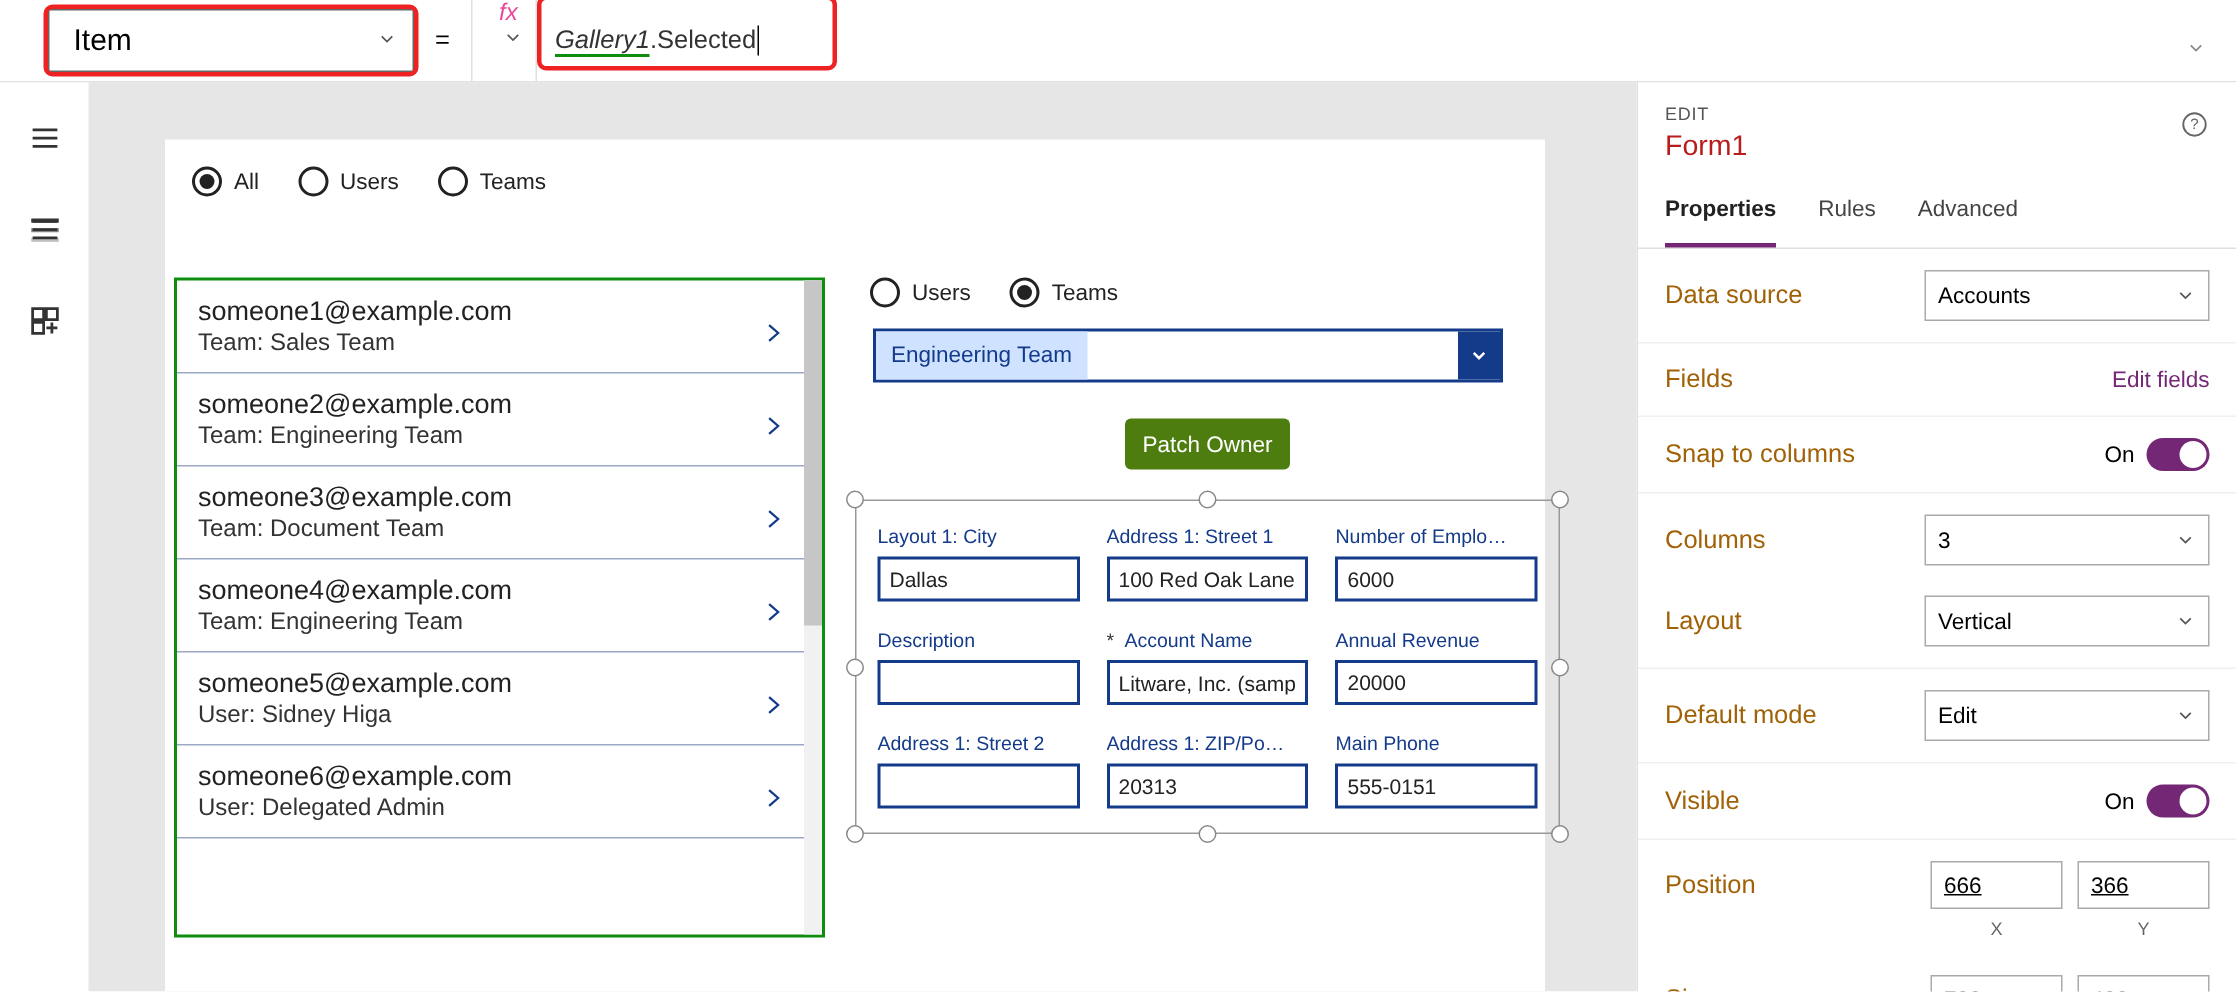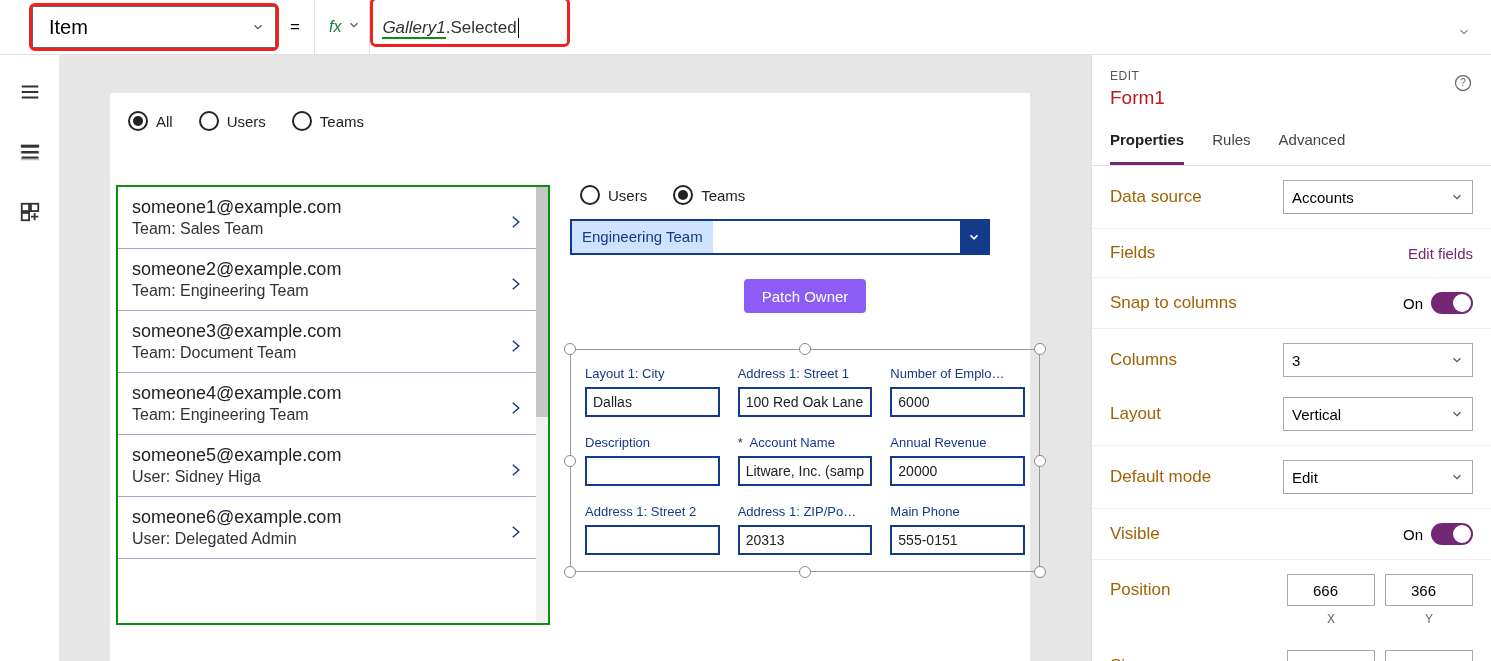--- a/index.html
+++ b/index.html
@@ -6,21 +6,21 @@
   body { background: #fff; width: 1491px; height: 661px; overflow: hidden; position: relative; }
 
   
   .formula-bar { height: 55px; display: flex; align-items: stretch; border-bottom: 1px solid #e0e0e0; }
   .prop-selector {
     width: 244px; margin: 6px 0 6px 32px; border: 1px solid #666; display: flex; align-items: center;
     padding: 0 10px 0 16px; font-size: 20px; position: relative; justify-content: space-between;
   }
   .red-hl1 { position:absolute; border:3px solid #e22; border-radius:6px; top:-4px; left:-4px; right:-4px; bottom:-4px; pointer-events:none; }
   .equals { display:flex; align-items:center; padding:0 14px; font-size:17px; }
-  .fx-box { display:flex; align-items:center; padding:0 8px 0 14px; font-size:16px; border-left:1px solid #e0e0e0; color:#15803d; font-style:italic;}
+  .fx-box { display:flex; align-items:center; padding:0 8px 0 14px; font-size:16px; border-left:1px solid #e0e0e0; color:#ec4899; font-style:italic;flex-direction:column;}
   .fx-dd-chev { margin-left:6px; }
   .formula-input-wrap { flex:1; position:relative; display:flex; align-items:center; border-left:1px solid #e0e0e0; padding-left:12px; }
   .formula-text { font-family: Consolas, monospace; font-size:17px; }
   .formula-text .tok1{ font-style:italic; color:#333; border-bottom:2px solid #0f8d0f; }
   .formula-text .tok2{ color:#333; }
   .formula-cursor { display:inline-block; width:1px; height:20px; background:#000; vertical-align:middle; margin-left:1px; }
   .red-hl2 { position:absolute; border:3px solid #e22; border-radius:6px; top:-3px; left:0; width:200px; height:50px; pointer-events:none; }
   .fbar-expand { position:absolute; right:20px; top:25px; }
 
   
@@ -42,24 +42,24 @@
   .gallery-list { flex:1; overflow:hidden;border-radius:13px; }
   .g-item { border-bottom:1px solid #9aa8c6; padding:10px 40px 10px 14px; position:relative; }
   .g-item .gt { font-size:18px; color:#222; }
   .g-item .gs { font-size:16px; color:#333; margin-top:2px; }
   .g-item .chev { position:absolute; right:12px; top:22px; }
   .g-scroll { width:12px; background:#f1f1f1; position:relative; }
   .g-thumb { position:absolute; left:0; right:0; top:0; height:230px; background:#c6c6c6; }
 
   
   .form-part { position:absolute; left:460px; top:92px; width:470px; }
-  .combo { width:420px; height:36px; border:2px solid #143a8a; display:flex; align-items:center; justify-content:space-between; margin-left:0;}
+  .combo { width:420px; height:36px; border:2px solid #143a8a; display:flex; align-items:center; justify-content:space-between; margin-left:12px;}
   .combo-text { padding:0 10px; font-size:15px; color:#143a8a; background:#cfe2ff; line-height:32px; height:32px;}
   .combo-chev { width:28px; height:100%; background:#143a8a; display:flex; align-items:center; justify-content:center; }
-  .patch-btn { display:block; margin:24px auto 36px; width:122px; height:34px; background:#8b5cf6; color:#fff; font-size:15px; border:none; border-radius:4px; }
+  .patch-btn { display:block; margin:24px auto 20px; width:110px; height:34px; background:#4d7c0f; color:#fff; font-size:15px; border:none; border-radius:4px; }
   .form-grid-sel { position:relative; border:1px solid #999; width:470px; padding:16px 14px; }
   .sel-handle{position:absolute;width:12px;height:12px;border:1px solid #888;background:#fff;border-radius:50%;}
   .sh-t{top:-7px;left:50%;margin-left:-6px;}
   .sh-b{bottom:-7px;left:50%;margin-left:-6px;}
   .sh-l{left:-7px;top:50%;margin-top:-6px;}
   .sh-r{right:-7px;top:50%;margin-top:-6px;}
   .sh-tl{top:-7px;left:-7px;} .sh-tr{top:-7px;right:-7px;} .sh-bl{bottom:-7px;left:-7px;} .sh-br{bottom:-7px;right:-7px;}
   .fgrid{display:grid;grid-template-columns:repeat(3,1fr);gap:18px 18px;}
   .fld .lbl{font-size:13px;color:#143a8a;margin-bottom:6px;display:block; white-space:nowrap; overflow:hidden; text-overflow:ellipsis;}
   .fld .req{color:#333; margin-right:4px;}
@@ -76,21 +76,21 @@
   .tab.active{font-weight:600;color:#222;border-bottom:3px solid #742774;}
   .prop-rows .row{display:flex;align-items:center;justify-content:space-between;padding:14px 18px;border-bottom:1px solid #f0f0f0;}
   .prop-rows .row.nb{border-bottom:none;padding-bottom:6px;}
   .row .lab{font-size:17px;color:#a16207;}
   .row .link{color:#742774;font-size:15px;}
   .dd-box{width:190px;height:34px;border:1px solid #aaa;display:flex;align-items:center;justify-content:space-between;padding:0 8px;font-size:15px;}
   .toggle{display:flex;align-items:center;gap:8px;font-size:15px;}
   .tg{width:42px;height:22px;background:#742774;border-radius:11px;position:relative;}
   .tg::after{content:"";position:absolute;right:2px;top:2px;width:18px;height:18px;background:#fff;border-radius:50%;}
   .num-pair{display:flex;gap:10px;}
-  .num-in{width:88px;height:32px;border:1px solid #aaa;padding:0 25px;font-size:15px;}
+  .num-in{width:88px;height:32px;border:1px solid #aaa;padding:0 8px;font-size:15px;text-decoration:underline;}
   .pair-lab{font-size:12px;color:#666;text-align:center;width:88px;}
   .subrow{display:flex;justify-content:flex-end;gap:10px;padding:0 18px 10px;}
 
   
   .chev-svg{width:14px;height:14px;}
 </style>
 </head>
 <body>
 
 <div class="formula-bar">

